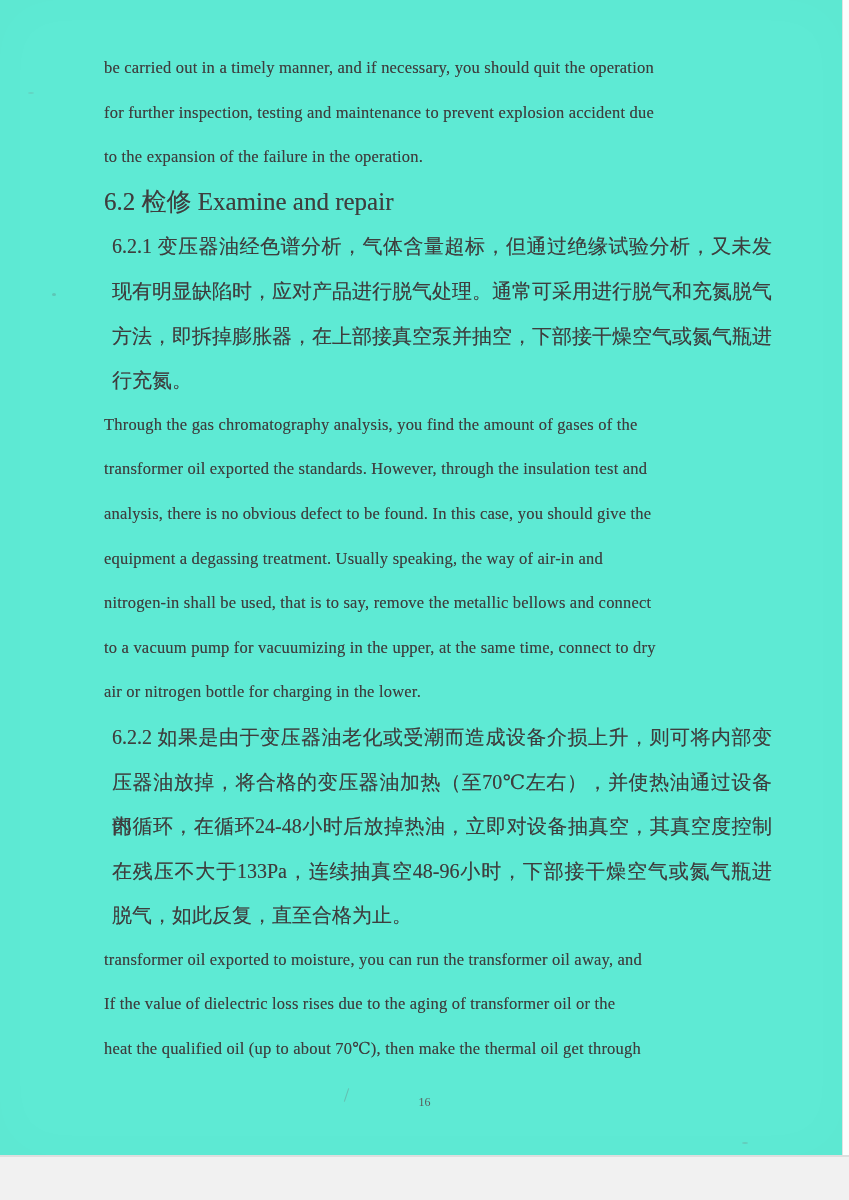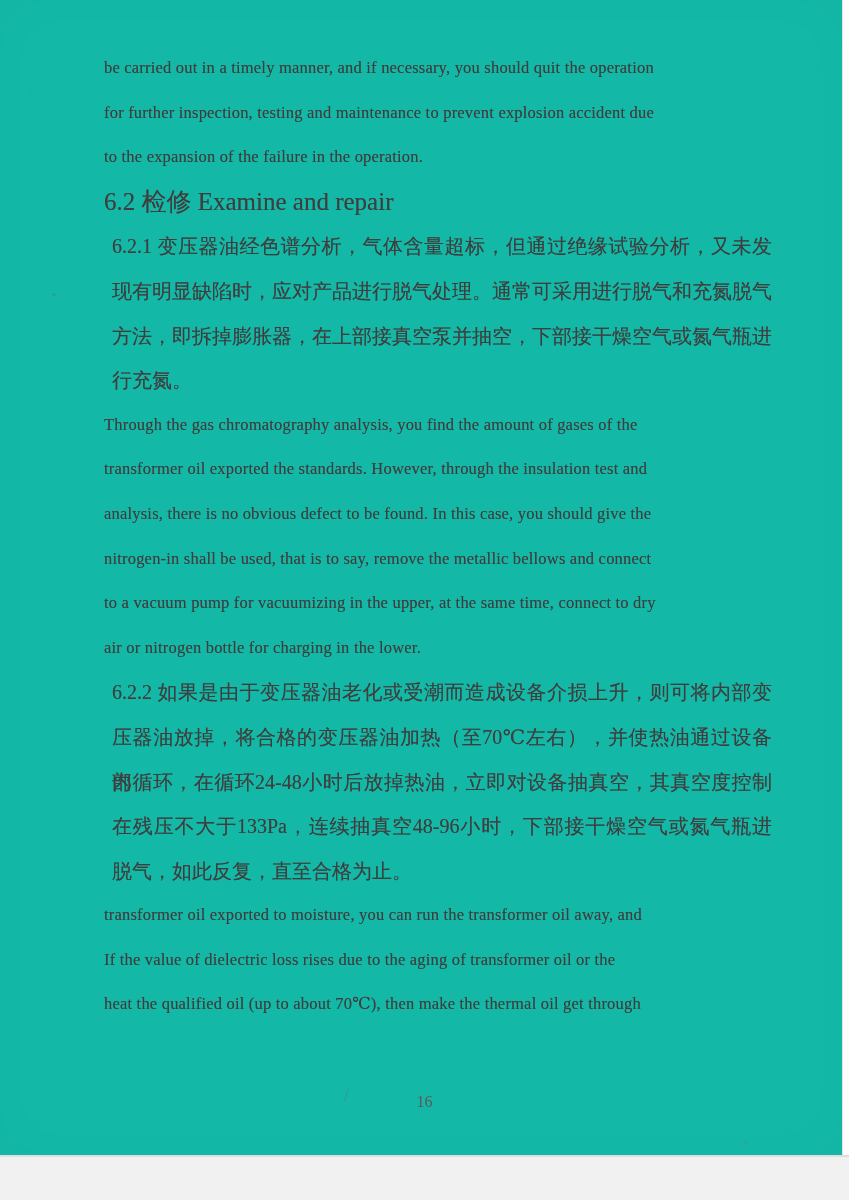--- a/index.html
+++ b/index.html
@@ -14,21 +14,21 @@
     font-family: "Liberation Serif", "DejaVu Serif", serif;
     overflow: hidden;
   }
   
   .paper {
     position: absolute;
     left: 0;
     top: 0;
     width: 843px;
     height: 1156px;
-    background: #14b8a6;
+    background: #5eead4;
     box-shadow: inset 0 0 60px rgba(0,0,0,0.015);
   }
   .paper-right-edge {
     position: absolute;
     left: 842px;
     top: 0;
     width: 1px;
     height: 1156px;
     background: #e2e2e2;
   }
@@ -86,21 +86,21 @@
     text-align: justify;
     text-align-last: justify;
   }
   
   .footer {
     position: absolute;
     left: 0;
     top: 1090px;
     width: 849px;
     text-align: center;
-    font-size: 16px;
+    font-size: 12px;
     color: #5a5a5a;
     line-height: 24px;
   }
   
   .artifact {
     position: absolute;
     pointer-events: none;
   }
   .artifact.slash {
     left: 346px;
@@ -144,20 +144,21 @@
     <div class="line en">for further inspection, testing and maintenance to prevent explosion accident due</div>
     <div class="line en">to the expansion of the failure in the operation.</div>
     <div class="line heading">6.2 检修  Examine and repair</div>
     <div class="line cn just">6.2.1 变压器油经色谱分析，气体含量超标，但通过绝缘试验分析，又未发</div>
     <div class="line cn just">现有明显缺陷时，应对产品进行脱气处理。通常可采用进行脱气和充氮脱气</div>
     <div class="line cn just">方法，即拆掉膨胀器，在上部接真空泵并抽空，下部接干燥空气或氮气瓶进</div>
     <div class="line cn">行充氮。</div>
     <div class="line en">Through the gas chromatography analysis, you find the amount of gases of the</div>
     <div class="line en">transformer oil exported the standards. However, through the insulation test and</div>
     <div class="line en">analysis, there is no obvious defect to be found. In this case, you should give the</div>
+    <div class="line en">equipment a degassing treatment. Usually speaking, the way of air-in and</div>
     <div class="line en">nitrogen-in shall be used, that is to say, remove the metallic bellows and connect</div>
     <div class="line en">to a vacuum pump for vacuumizing in the upper, at the same time, connect to dry</div>
     <div class="line en">air or nitrogen bottle for charging in the lower.</div>
     <div class="line cn just">6.2.2 如果是由于变压器油老化或受潮而造成设备介损上升，则可将内部变</div>
     <div class="line cn just">压器油放掉，将合格的变压器油加热（至70℃左右），并使热油通过设备内</div>
     <div class="line cn just">部循环，在循环24-48小时后放掉热油，立即对设备抽真空，其真空度控制</div>
     <div class="line cn just">在残压不大于133Pa，连续抽真空48-96小时，下部接干燥空气或氮气瓶进</div>
     <div class="line cn">脱气，如此反复，直至合格为止。</div>
     <div class="line en">transformer oil exported to moisture, you can run the transformer oil away, and</div>
     <div class="line en">If the value of dielectric loss rises due to the aging of transformer oil or the</div>

